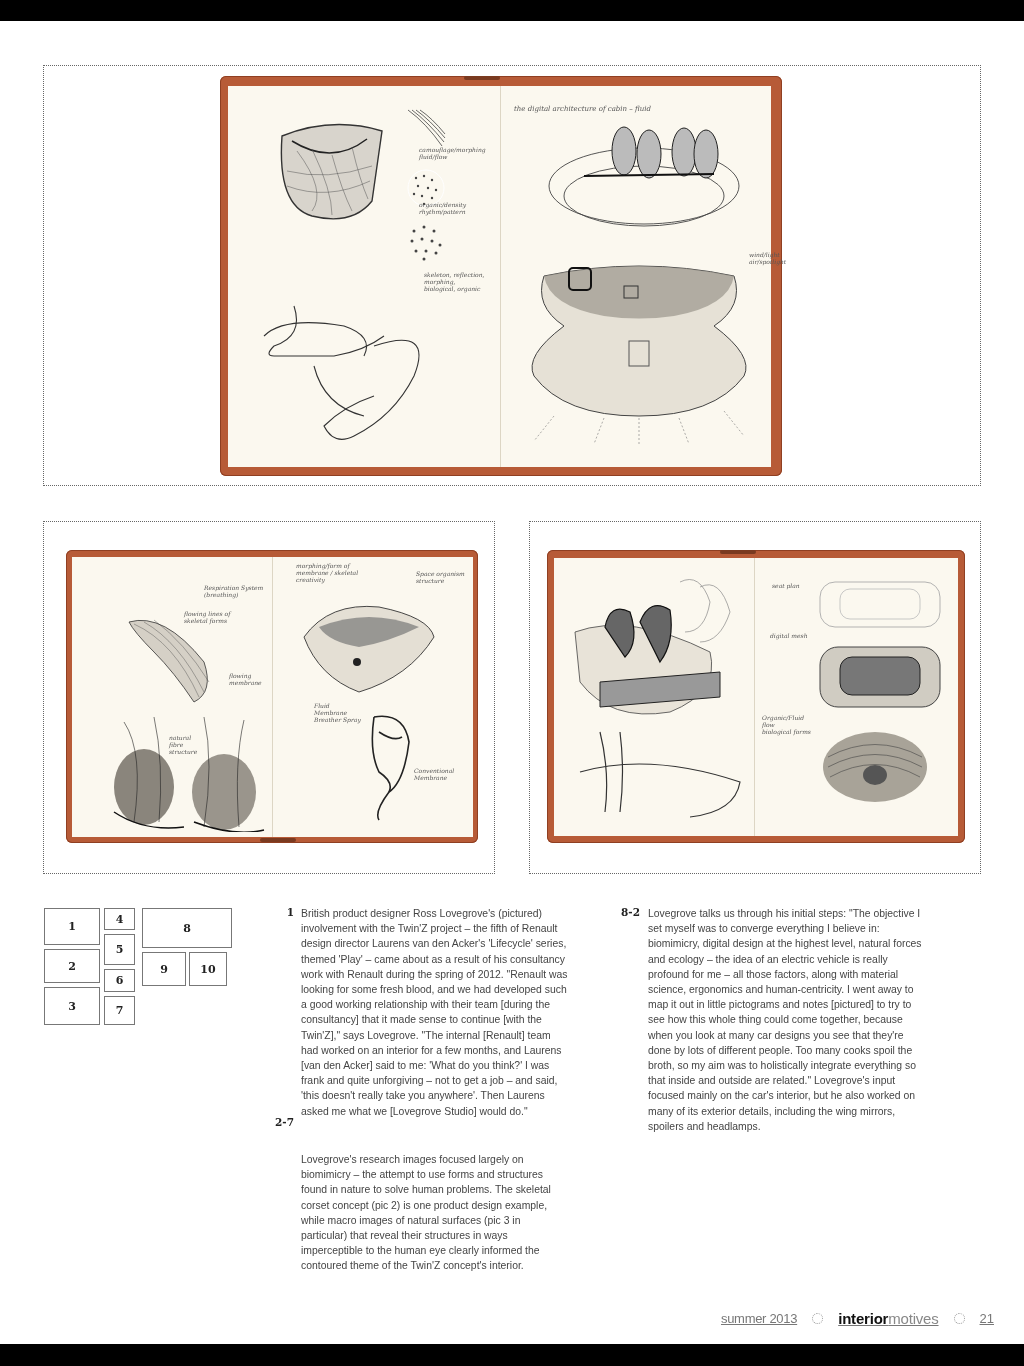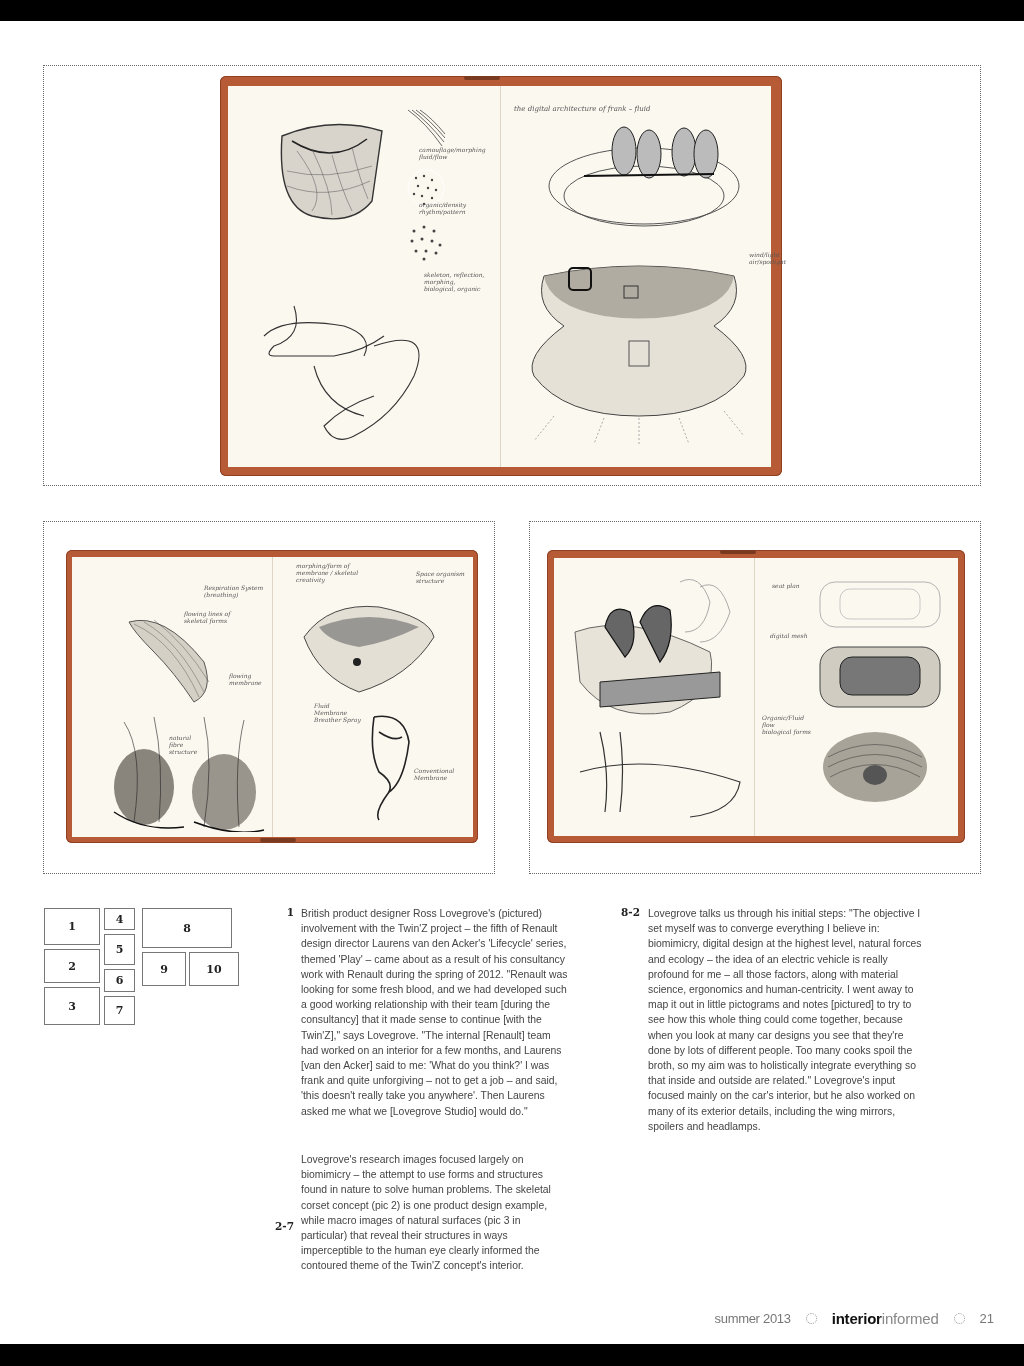--- a/index.html
+++ b/index.html
@@ -17,21 +17,21 @@
   .sketch { position:absolute; }
   .sketch svg { width:100%; height:100%; display:block; }
   .hand { position:absolute; font-family:"DejaVu Serif", serif; font-style:italic; font-size:6px; color:#555; line-height:7px; white-space:pre-line; }
 
   .keygrid { position:absolute; left:44px; top:908px; width:192px; height:116px; }
   .key { position:absolute; border:1px solid #777; box-sizing:border-box; display:flex; align-items:center; justify-content:center; font-family:"DejaVu Serif", serif; font-weight:bold; font-size:11px; color:#222; background:#fff; }
 
   .caption { position:absolute; font-size:10.4px; line-height:15.2px; color:#444; }
   .cap-num { position:absolute; font-family:"DejaVu Serif", serif; font-weight:bold; font-size:10.5px; color:#222; text-align:right; }
 
-  .footer { position:absolute; top:1310px; right:30px; display:flex; align-items:center; gap:15px; color:#777; font-size:13px; }
+  .footer { position:absolute; top:1310px; right:30px; display:flex; align-items:center; gap:15px; color:#777; font-size:13px;text-decoration:underline; }
   .footer .season { font-weight:300; letter-spacing:-0.3px; }
   .dot-circle { width:9px; height:9px; border:1px dotted #999; border-radius:50%; }
   .brand-a { font-weight:bold; color:#111; font-size:15px; letter-spacing:-0.2px; }
   .brand-b { color:#888; font-size:15px; letter-spacing:-0.2px; font-weight:300; }
 </style>
 </head>
 <body>
 
 <div class="black-bar bar-top"></div>
 
@@ -110,21 +110,21 @@
   <div class="sketch" style="left:210px; top:230px; width:190px; height:160px;">
     <svg viewBox="0 0 190 160">
         <g stroke="#333" stroke-width="1.1" fill="none">
           <path d="M40 10 Q50 40 20 50 Q10 60 20 60 L80 60 Q110 55 130 40"></path>
           <path d="M10 40 Q30 20 90 30 Q120 40 110 60"></path>
           <path d="M120 50 Q180 30 160 80 Q140 120 100 140 Q80 150 70 130 Q90 110 120 100"></path>
           <path d="M60 70 Q70 110 110 120"></path>
         </g>
       </svg>
   </div>
-  <div class="hand" style="left:470px; top:40px; font-size:7px;">the digital architecture of frank – fluid</div>
+  <div class="hand" style="left:470px; top:40px; font-size:7px;">the digital architecture of cabin – fluid</div>
   <div class="sketch" style="left:500px; top:50px; width:200px; height:120px;">
     <svg viewBox="0 0 200 120">
         <g fill="none" stroke="#444" stroke-width="0.9">
           <ellipse cx="100" cy="70" rx="95" ry="38"></ellipse>
           <ellipse cx="100" cy="80" rx="80" ry="30"></ellipse>
         </g>
         <g fill="#bbb" stroke="#222" stroke-width="1">
           <ellipse cx="80" cy="35" rx="12" ry="24"></ellipse>
           <ellipse cx="105" cy="38" rx="12" ry="24"></ellipse>
           <ellipse cx="140" cy="36" rx="12" ry="24"></ellipse>
@@ -280,33 +280,33 @@
 <div class="keygrid">
   <div class="key" style="left:0; top:0; width:56px; height:37px;">1</div>
   <div class="key" style="left:0; top:41px; width:56px; height:34px;">2</div>
   <div class="key" style="left:0; top:79px; width:56px; height:38px;">3</div>
   <div class="key" style="left:60px; top:0; width:31px; height:22px;">4</div>
   <div class="key" style="left:60px; top:26px; width:31px; height:31px;">5</div>
   <div class="key" style="left:60px; top:61px; width:31px; height:23px;">6</div>
   <div class="key" style="left:60px; top:88px; width:31px; height:29px;">7</div>
   <div class="key" style="left:98px; top:0; width:90px; height:40px;">8</div>
   <div class="key" style="left:98px; top:44px; width:44px; height:34px;">9</div>
-  <div class="key" style="left:145px; top:44px; width:50px; height:34px;">10</div>
+  <div class="key" style="left:145px; top:44px; width:38px; height:34px;">10</div>
 </div>
 
 <div class="cap-num" style="left:270px; top:906px; width:24px;">1</div>
 <div class="caption" style="left:301px; top:906px; width:268px;">British product designer Ross Lovegrove's (pictured) involvement with the Twin'Z project – the fifth of Renault design director Laurens van den Acker's 'Lifecycle' series, themed 'Play' – came about as a result of his consultancy work with Renault during the spring of 2012. "Renault was looking for some fresh blood, and we had developed such a good working relationship with their team [during the consultancy] that it made sense to continue [with the Twin'Z]," says Lovegrove. "The internal [Renault] team had worked on an interior for a few months, and Laurens [van den Acker] said to me: 'What do you think?' I was frank and quite unforgiving – not to get a job – and said, 'this doesn't really take you anywhere'. Then Laurens asked me what we [Lovegrove Studio] would do."</div>
 
-<div class="cap-num" style="left:270px; top:1220px; width:24px;">2-7</div>
+<div class="cap-num" style="left:270px; top:1116px; width:24px;">2-7</div>
 <div class="caption" style="left:301px; top:1152px; width:268px;">Lovegrove's research images focused largely on biomimicry – the attempt to use forms and structures found in nature to solve human problems. The skeletal corset concept (pic 2) is one product design example, while macro images of natural surfaces (pic 3 in particular) that reveal their structures in ways imperceptible to the human eye clearly informed the contoured theme of the Twin'Z concept's interior.</div>
 
 <div class="cap-num" style="left:606px; top:906px; width:34px;">8-2</div>
 <div class="caption" style="left:648px; top:906px; width:280px;">Lovegrove talks us through his initial steps: "The objective I set myself was to converge everything I believe in: biomimicry, digital design at the highest level, natural forces and ecology – the idea of an electric vehicle is really profound for me – all those factors, along with material science, ergonomics and human-centricity. I went away to map it out in little pictograms and notes [pictured] to try to see how this whole thing could come together, because when you look at many car designs you see that they're done by lots of different people. Too many cooks spoil the broth, so my aim was to holistically integrate everything so that inside and outside are related." Lovegrove's input focused mainly on the car's interior, but he also worked on many of its exterior details, including the wing mirrors, spoilers and headlamps.</div>
 
 <div class="footer">
   <span class="season">summer 2013</span>
   <span class="dot-circle"></span>
-  <span><span class="brand-a">interior</span><span class="brand-b">informed</span></span>
+  <span><span class="brand-a">interior</span><span class="brand-b">motives</span></span>
   <span class="dot-circle"></span>
   <span>21</span>
 </div>
 
 <div class="black-bar bar-bottom"></div>
 
 </body></html>

